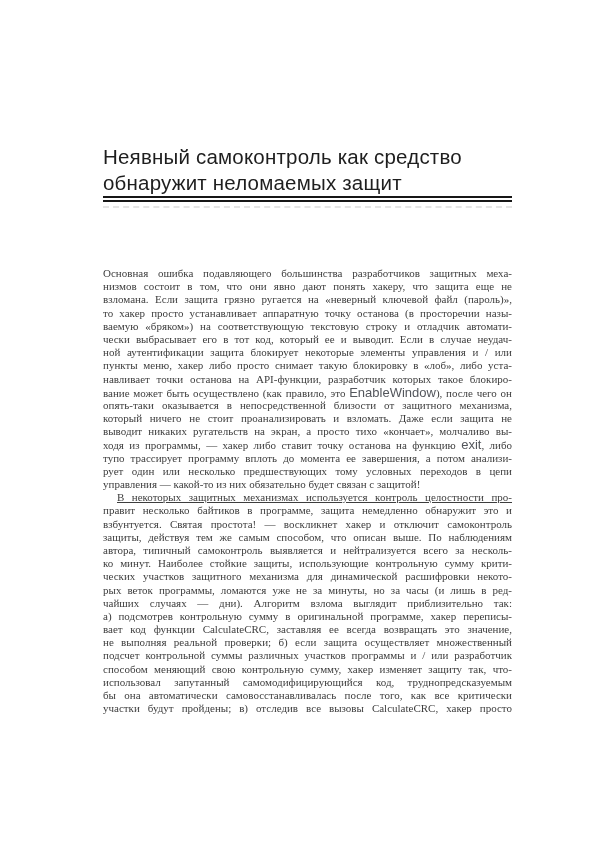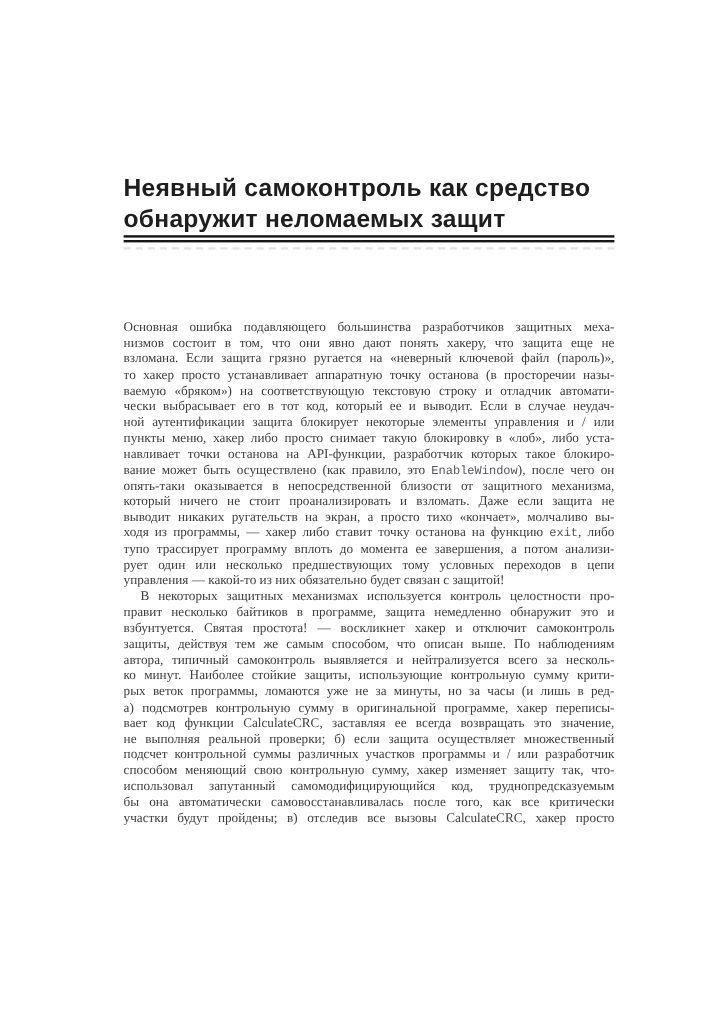--- a/index.html
+++ b/index.html
@@ -14,21 +14,21 @@
     background: #ffffff;
     overflow: hidden;
     font-family: "Liberation Serif", serif;
   }
   .title {
     position: absolute;
     left: 103px;
     top: 144px;
     width: 412px;
     font-family: "Liberation Sans", sans-serif;
-    font-weight: bold;
+    font-weight: normal;
     font-size: 20.5px;
     line-height: 26px;
     color: #1e1e1e;
     letter-spacing: 0.2px;
   }
   .title-rule {
     position: absolute;
     left: 103px;
     top: 196px;
     width: 409px;
@@ -57,24 +57,25 @@
     text-align-last: justify;
     height: 13.2px;
     overflow: hidden;
     white-space: normal;
   }
   .line.last {
     text-align-last: left;
   }
   .line.indent {
     text-indent: 14px;
+    text-decoration: underline;
   }
   .mono {
-    font-family: Liberation Mono, monospace;
-    font-size: 10px;
+    font-family: Liberation Sans, sans-serif;
+    font-size: 13px;
     color: #53565c;
   }
 </style>
 </head>
 <body>
 
 <div id="page">
 
   <div class="title">
     <span>Неявный самоконтроль как средство</span><br>
@@ -104,21 +105,23 @@
         <div class="line"><span>рует один или несколько предшествующих тому условных переходов в цепи</span></div>
         <div class="line last"><span>управления — какой-то из них обязательно будет связан с защитой!</span></div>
       </div>
       <div>
         <div class="line indent"><span>В некоторых защитных механизмах используется контроль целостности про-</span></div>
         <div class="line"><span>правит несколько байтиков в программе, защита немедленно обнаружит это и</span></div>
         <div class="line"><span>взбунтуется. Святая простота! — воскликнет хакер и отключит самоконтроль</span></div>
         <div class="line"><span>защиты, действуя тем же самым способом, что описан выше. По наблюдениям</span></div>
         <div class="line"><span>автора, типичный самоконтроль выявляется и нейтрализуется всего за несколь-</span></div>
         <div class="line"><span>ко минут. Наиболее стойкие защиты, использующие контрольную сумму крити-</span></div>
+        <div class="line"><span>ческих участков защитного механизма для динамической расшифровки некото-</span></div>
         <div class="line"><span>рых веток программы, ломаются уже не за минуты, но за часы (и лишь в ред-</span></div>
+        <div class="line"><span>чайших случаях — дни). Алгоритм взлома выглядит приблизительно так:</span></div>
         <div class="line"><span>а) подсмотрев контрольную сумму в оригинальной программе, хакер переписы-</span></div>
         <div class="line"><span>вает код функции CalculateCRC, заставляя ее всегда возвращать это значение,</span></div>
         <div class="line"><span>не выполняя реальной проверки; б) если защита осуществляет множественный</span></div>
         <div class="line"><span>подсчет контрольной суммы различных участков программы и / или разработчик</span></div>
         <div class="line"><span>способом меняющий свою контрольную сумму, хакер изменяет защиту так, что-</span></div>
         <div class="line"><span>использовал запутанный самомодифицирующийся код, труднопредсказуемым</span></div>
         <div class="line"><span>бы она автоматически самовосстанавливалась после того, как все критически</span></div>
         <div class="line"><span>участки будут пройдены; в) отследив все вызовы CalculateCRC, хакер просто</span></div>
       </div>
     </div>

